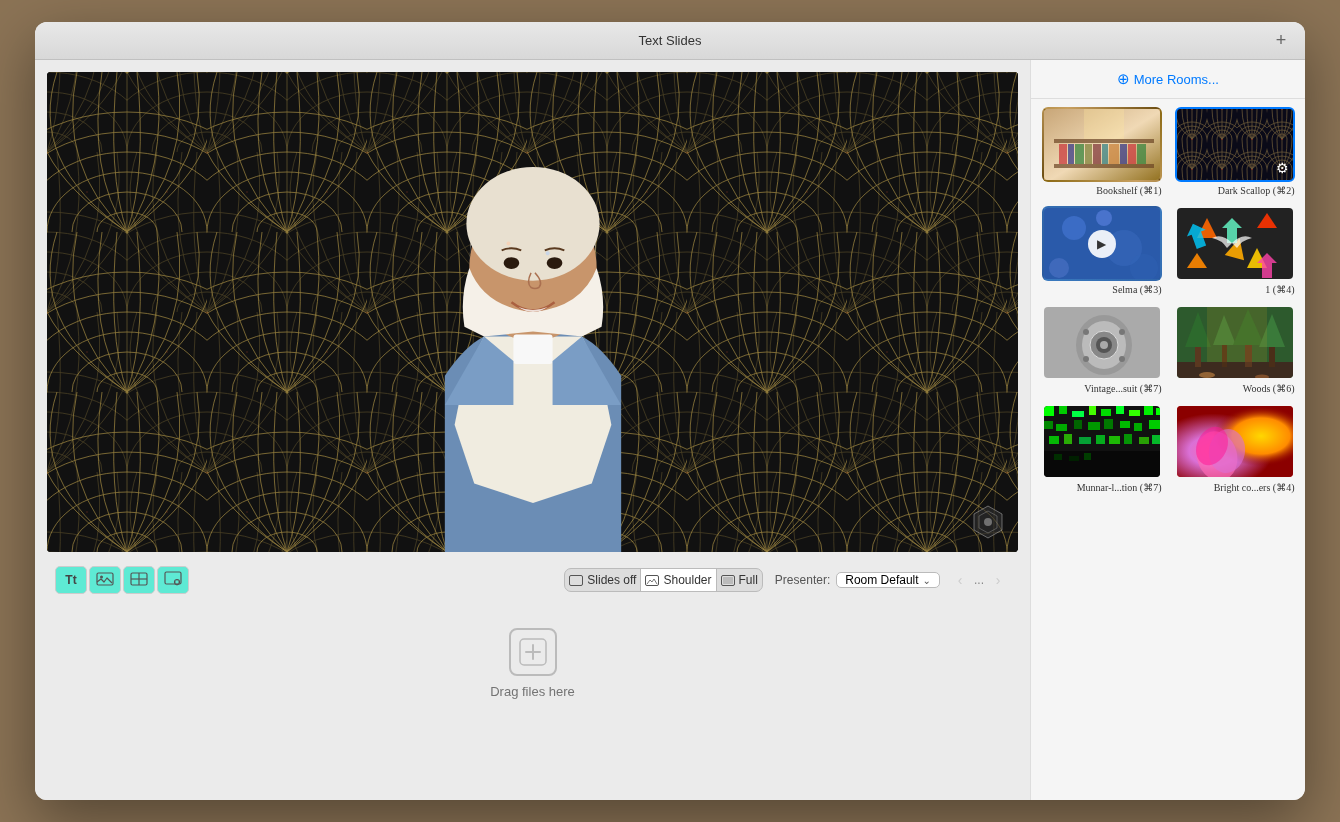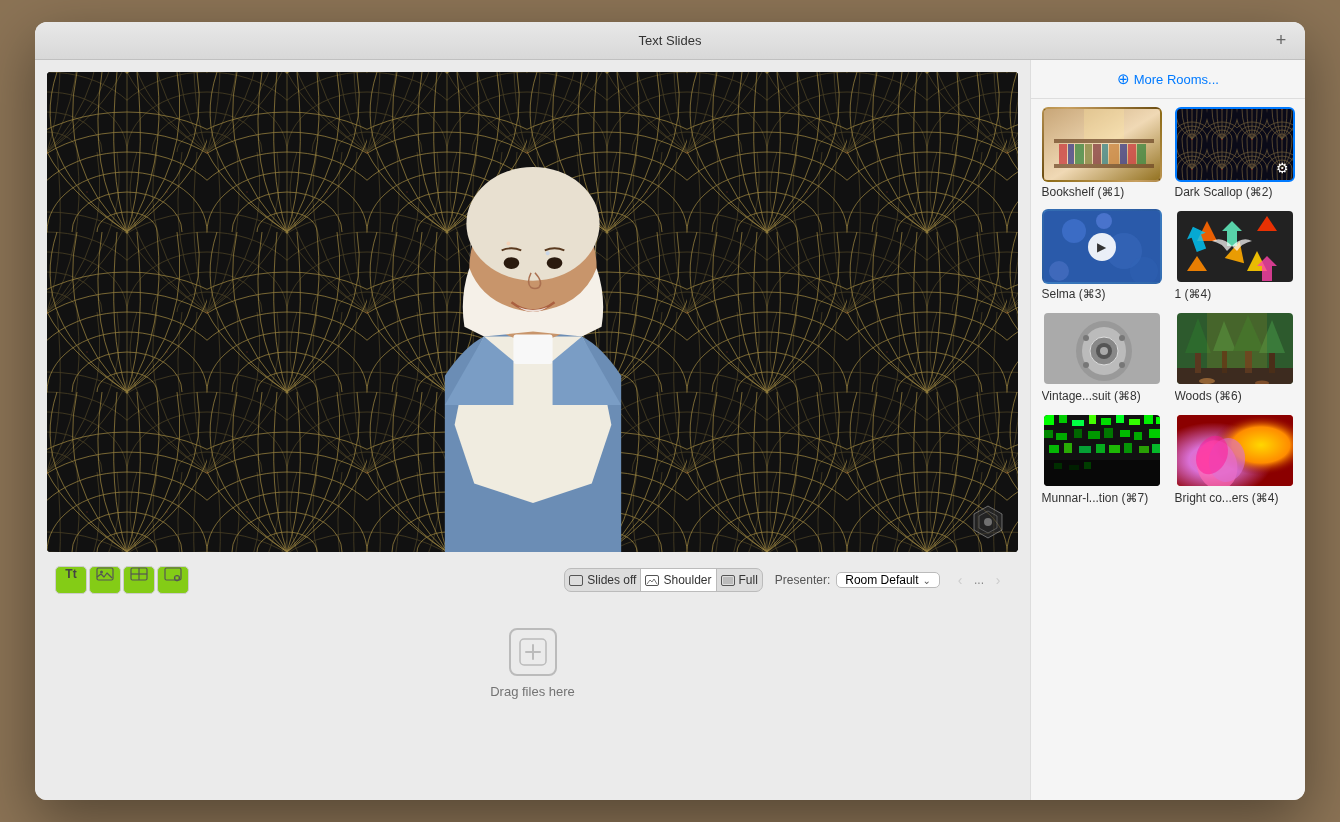--- a/index.html
+++ b/index.html
@@ -80,24 +80,25 @@
       gap: 4px;
     }
     .toolbar-group {
       display: flex;
       align-items: center;
       gap: 2px;
     }
     .toolbar-btn {
       width: 32px;
       height: 28px;
-      background: #84cc16;
+      background: #5eead4;
       border: 1px solid #ccc;
       border-radius: 5px;
       display: flex;
+      align-items: center;
       justify-content: center;
       cursor: pointer;
       font-size: 14px;
       color: #444;
     }
     .toolbar-spacer { flex: 1; }
     .view-buttons {
       display: flex;
       border: 1px solid #bbb;
       border-radius: 7px;
@@ -256,28 +257,29 @@
     }
     .room-gear {
       position: absolute;
       bottom: 4px;
       right: 4px;
       color: #fff;
       font-size: 14px;
       text-shadow: 0 1px 2px rgba(0,0,0,0.8);
     }
     .room-label {
-      font-size: 12px;
+      font-size: 10px;
       color: #333;
-      text-align: left;
+      text-align: right;
       padding: 3px 0 2px;
       width: 120px;
       white-space: nowrap;
       overflow: hidden;
       text-overflow: ellipsis;
+      font-family: Liberation Serif, serif;
     }
 
     
     .thumb-bookshelf {
       background: linear-gradient(135deg, #8B6914 0%, #c8a060 50%, #6B4C11 100%);
     }
     .thumb-darkscallop {
       background: radial-gradient(circle at center, #1a1a2e 0%, #16213e 50%, #0f3460 100%);
     }
 
@@ -654,21 +656,21 @@
               <circle cx="60" cy="38" r="14" fill="#888" stroke="#ddd" stroke-width="1"></circle>
               <circle cx="60" cy="38" r="8" fill="#555"></circle>
               <circle cx="60" cy="38" r="4" fill="#aaa"></circle>
 
               <circle cx="42" cy="25" r="3" fill="#777"></circle>
               <circle cx="78" cy="25" r="3" fill="#777"></circle>
               <circle cx="42" cy="52" r="3" fill="#777"></circle>
               <circle cx="78" cy="52" r="3" fill="#777"></circle>
             </svg>
           </div>
-          <span class="room-label">Vintage...suit (⌘8)</span>
+          <span class="room-label">Vintage...suit (⌘7)</span>
         </div>
 
         <div class="room-item">
           <div class="room-thumb">
             <svg width="120" height="75" viewBox="0 0 120 75" xmlns="http://www.w3.org/2000/svg">
               <rect width="120" height="75" fill="#2d5a2d"></rect>
 
               <rect x="0" y="55" width="120" height="20" fill="#3d2b1f"></rect>
 
               <rect x="18" y="20" width="6" height="40" fill="#5a3820"></rect>

